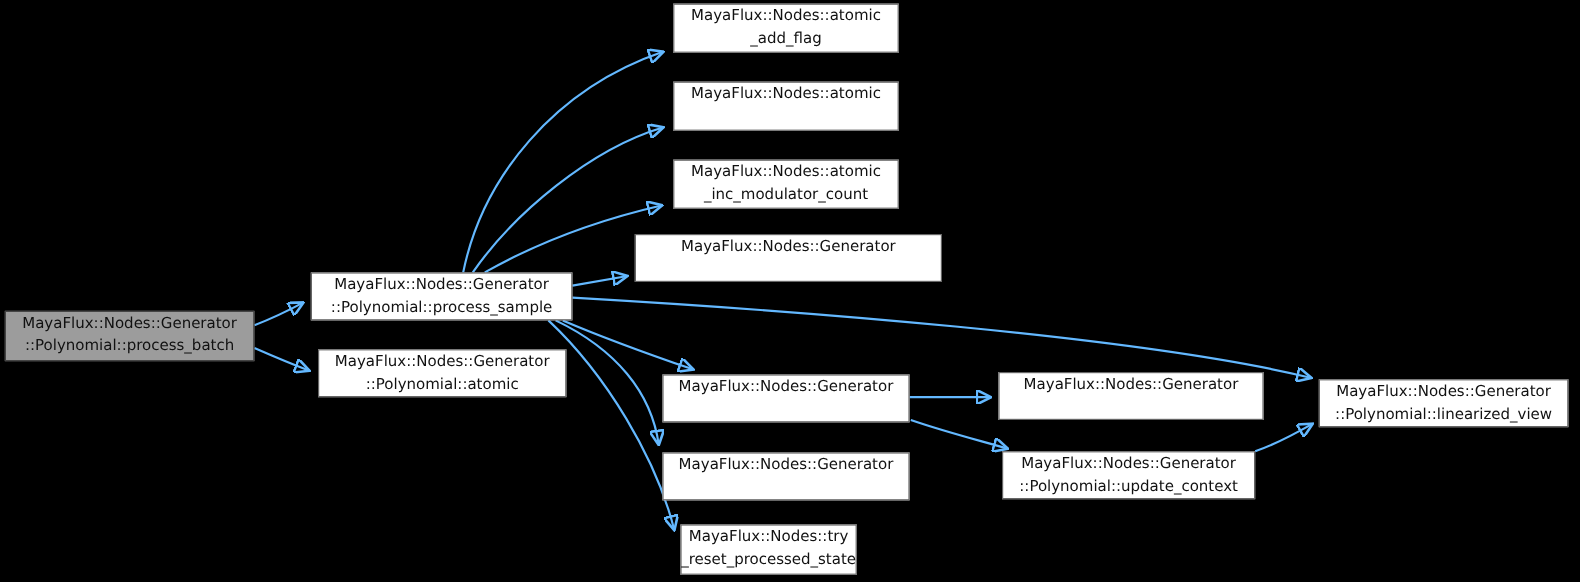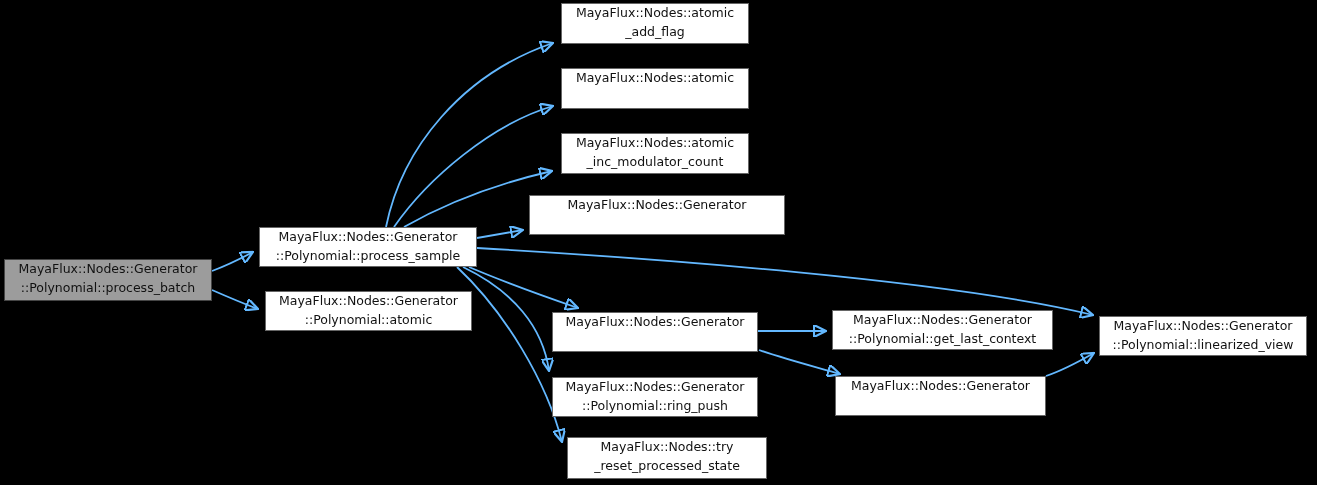--- a/index.html
+++ b/index.html
@@ -98,35 +98,34 @@
   <div class="node" style="left:529px;top:195px;width:256px;height:40px">
     <span>MayaFlux::Nodes::Generator</span>
   </div>
 
   <div class="node" style="left:552px;top:312px;width:206px;height:40px">
     <span>MayaFlux::Nodes::Generator</span>
   </div>
 
   <div class="node" style="left:832px;top:310px;width:221px;height:40px">
     <span>MayaFlux::Nodes::Generator</span>
-    <span>::Polynomial::get_last_context</span>
   </div>
 
   <div class="node" style="left:1099px;top:316px;width:208px;height:40px">
     <span>MayaFlux::Nodes::Generator</span>
     <span>::Polynomial::linearized_view</span>
   </div>
 
   <div class="node" style="left:552px;top:377px;width:206px;height:40px">
     <span>MayaFlux::Nodes::Generator</span>
-    <span>::Polynomial::ring_push</span>
   </div>
 
   <div class="node" style="left:835px;top:376px;width:211px;height:40px">
     <span>MayaFlux::Nodes::Generator</span>
+    <span>::Polynomial::update_context</span>
   </div>
 
-  <div class="node" style="left:567px;top:437px;width:200px;height:42px">
+  <div class="node" style="left:567px;top:437px;width:147px;height:42px">
     <span>MayaFlux::Nodes::try</span>
     <span>_reset_processed_state</span>
   </div>
 
 </div>
 
 </body></html>

